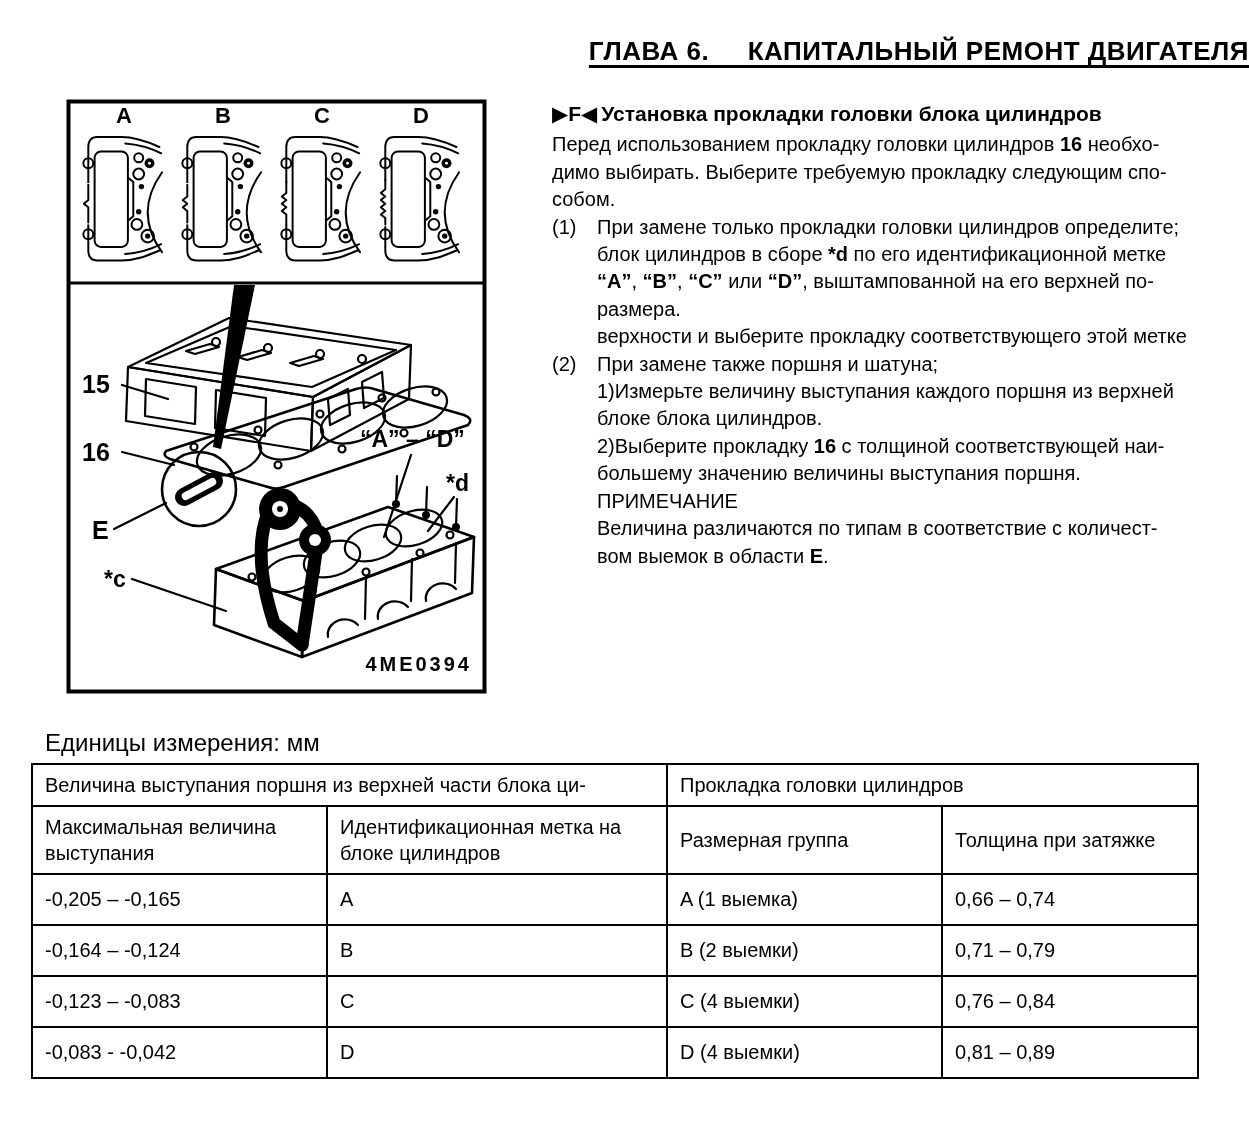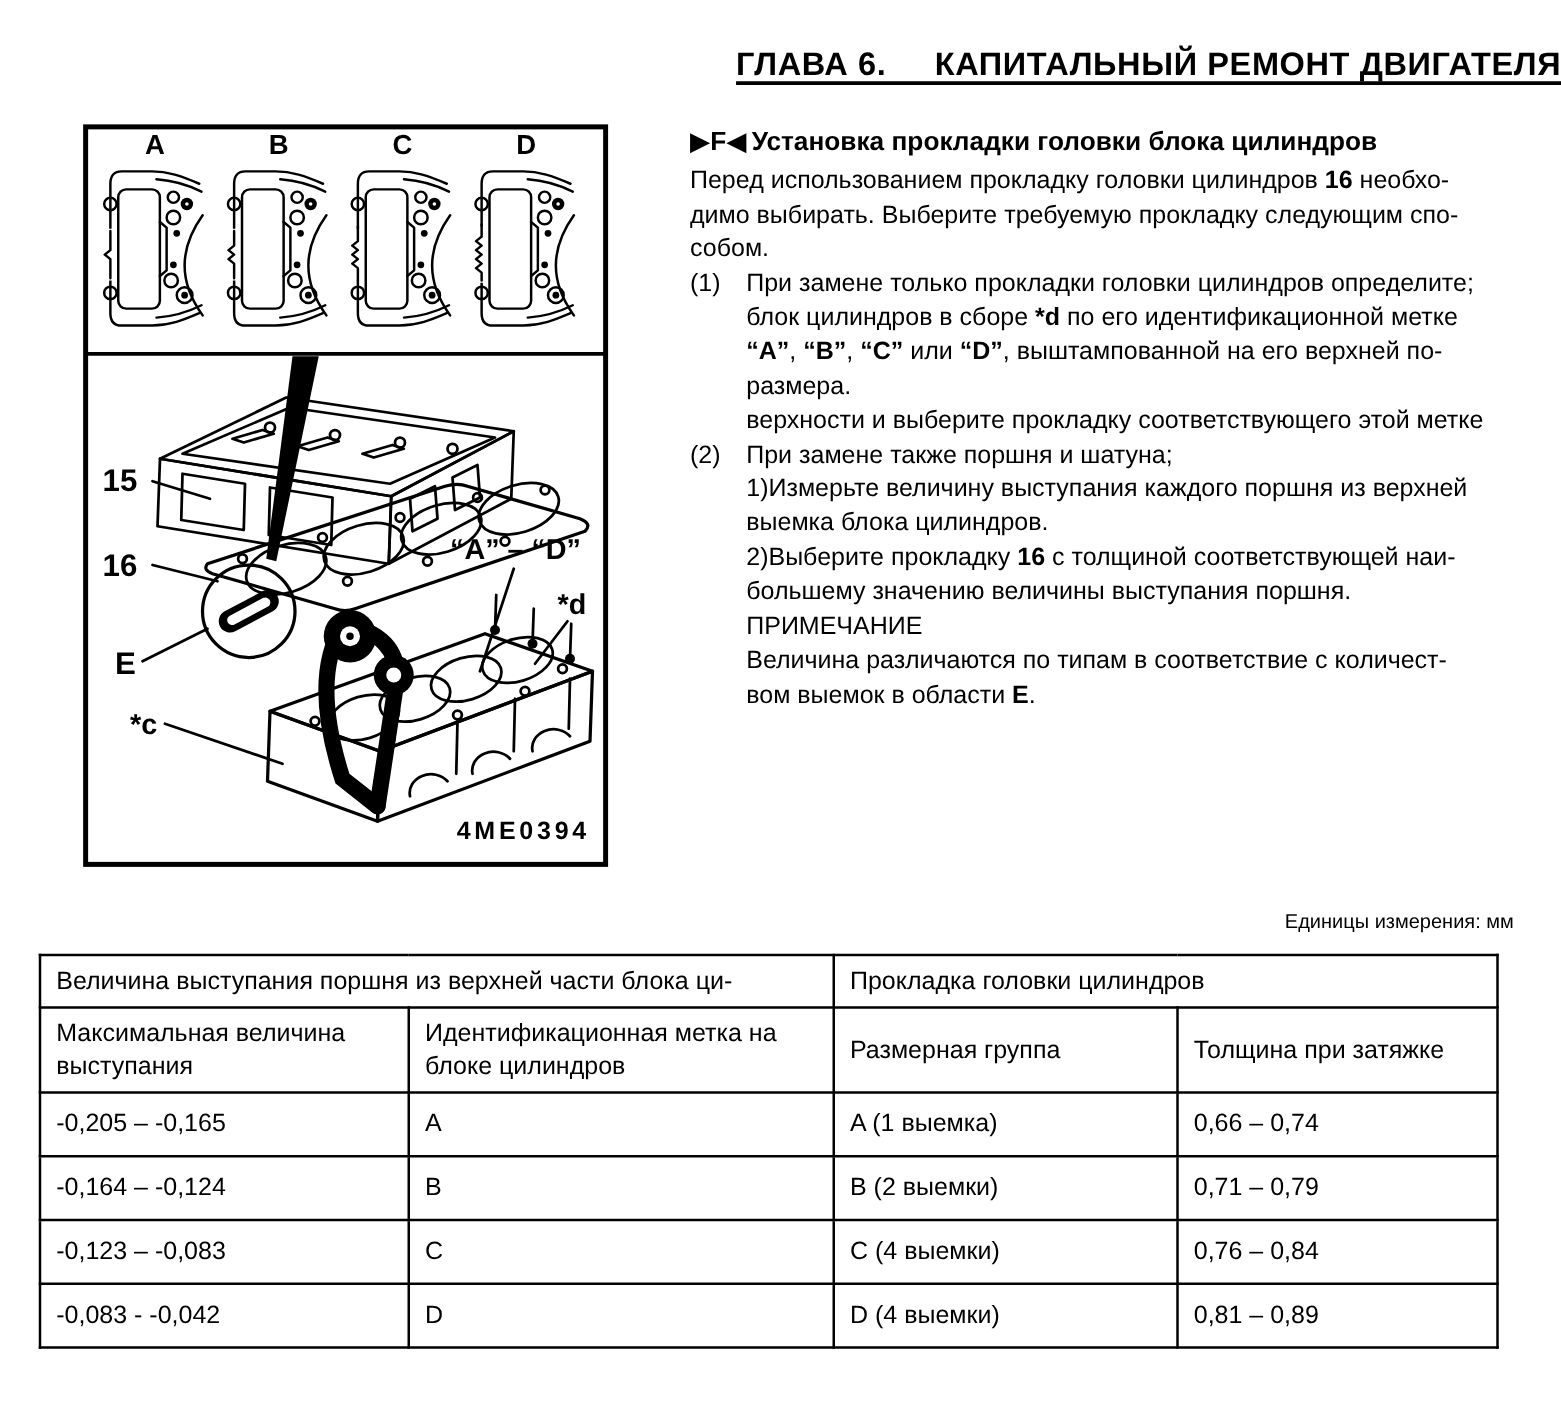--- a/index.html
+++ b/index.html
@@ -17,21 +17,21 @@
   
   .rightcol{position:absolute;left:552px;top:100px;width:706px;font-size:20px;line-height:27.4px;}
   .sec-heading{font-weight:700;font-size:21px;white-space:nowrap;margin-bottom:4px;}
   .tl{white-space:nowrap;}
   .b{font-weight:700;}
   .item{display:flex;}
   .item .num{width:45px;flex:none;}
   .item .ibody{flex:1;}
   .indent{margin-left:45px;}
   
-  .units{position:absolute;left:45px;top:729px;width:1166px;text-align:right;font-size:16px;}
+  .units{position:absolute;left:45px;top:729px;width:1166px;font-size:24px;}
   .spec-table{position:absolute;left:31px;top:763px;width:1166px;border-collapse:collapse;
        font-size:20px;table-layout:fixed;}
   .spec-table th,.spec-table td{border:2.5px solid #000;padding:2px 6px 2px 12px;
        text-align:left;font-weight:400;vertical-align:middle;white-space:nowrap;overflow:hidden;}
   .spec-table tr.grp th{height:36px;}
   .spec-table tr.sub th{height:62px;white-space:normal;line-height:26px;}
   .spec-table td{height:45px;}
 </style>
 </head>
 <body>
@@ -191,21 +191,21 @@
         <div class="tl"><span class="b">“A”</span><span>, </span><span class="b">“B”</span><span>, </span><span class="b">“C”</span><span> или </span><span class="b">“D”</span><span>, выштампованной на его верхней по-</span></div>
         <div class="tl"><span>размера.</span></div>
         <div class="tl"><span>верхности и выберите прокладку соответствующего этой метке</span></div>
       </div>
   </div>
   <div class="item">
     <div class="num">(2)</div>
     <div class="ibody">
         <div class="tl"><span>При замене также поршня и шатуна;</span></div>
         <div class="tl"><span>1)Измерьте величину выступания каждого поршня из верхней</span></div>
-        <div class="tl"><span>выемка блока цилиндров.</span></div>
+        <div class="tl"><span>блоке блока цилиндров.</span></div>
         <div class="tl"><span>2)Выберите прокладку </span><span class="b">16</span><span> с толщиной соответствующей наи-</span></div>
         <div class="tl"><span>большему значению величины выступания поршня.</span></div>
       </div>
   </div>
   <div class="indent">ПРИМЕЧАНИЕ</div>
   <div class="indent">
       <div class="tl"><span>Величина различаются по типам в соответствие с количест-</span></div>
       <div class="tl"><span>вом выемок в области </span><span class="b">E</span><span>.</span></div>
     </div>
 </div>

